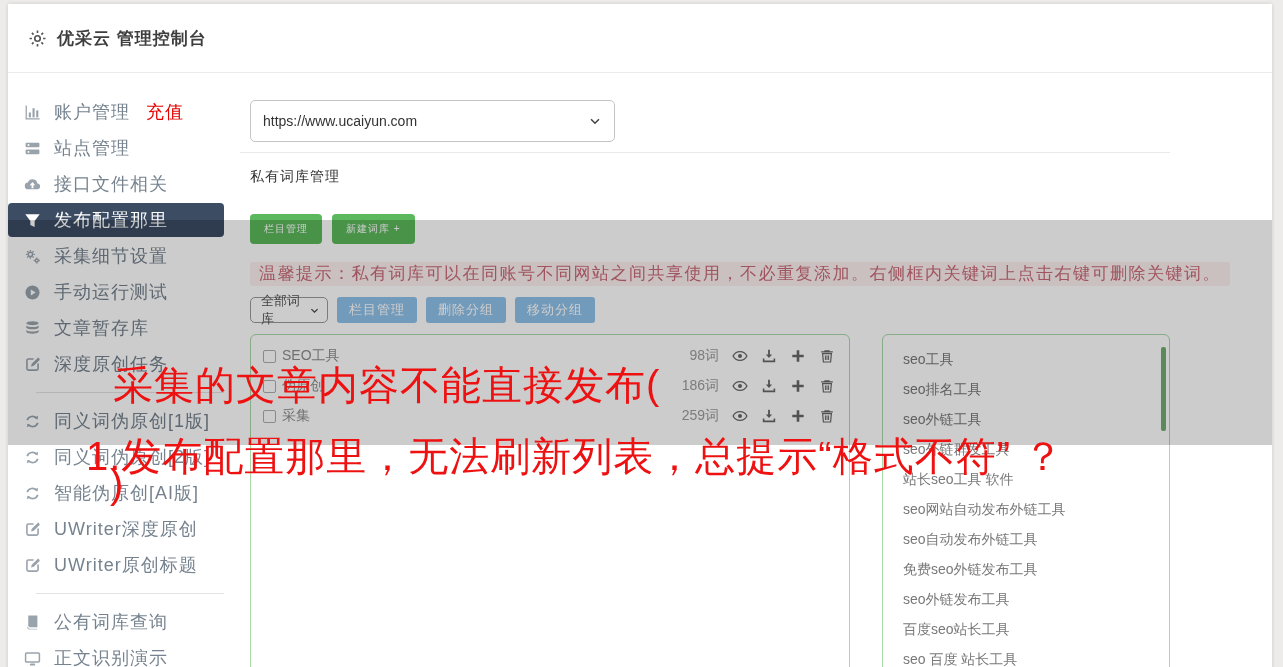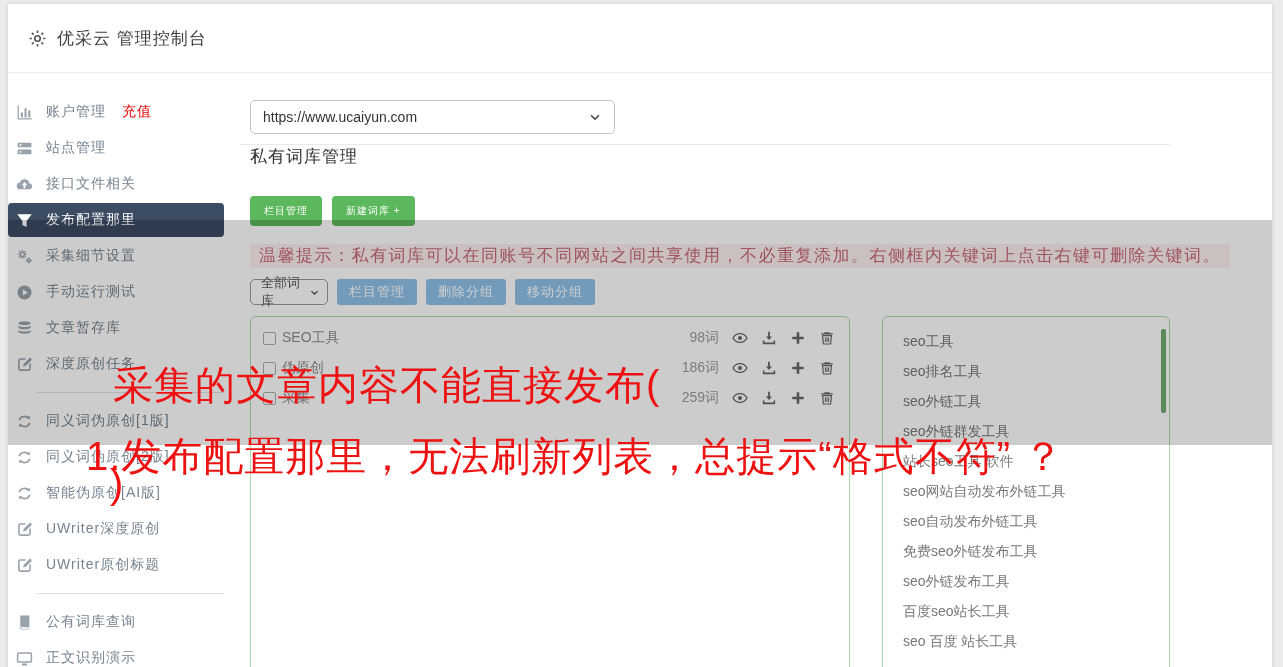--- a/index.html
+++ b/index.html
@@ -7,40 +7,40 @@
   body {
     position:relative;
     background:#edecea;
     font-family:"Liberation Sans","DejaVu Sans",sans-serif;
   }
   .card {
     position:absolute; left:8px; top:4px; width:1264px; height:690px;
     background:#fff; box-shadow:0 0 4px rgba(0,0,0,.15);
   }
   
-  .header { height:69px; border-bottom:1px solid #ececec; display:flex; align-items:center; gap:10px; padding-left:20px; }
+  .header { height:69px; border-bottom:1px solid #ececec; display:flex; align-items:center; gap:10px; padding-left:20px;font-weight:bold; }
   .header .hicon { width:19px; height:19px; color:#555; display:inline-flex; }
   .header .title { font-size:17px; color:#3e3e3e; letter-spacing:1px; }
   
   .layout { display:flex; }
   .sidebar { width:242px; flex:none; padding-top:21px; }
-  .side-item { height:36px; display:flex; align-items:center; gap:13px; padding-left:8px; margin-right:26px;
-    color:#76838f; font-size:14px; cursor:pointer; letter-spacing:1px; }
+  .side-item { height:36px; display:flex; align-items:center; gap:13px; padding-left:16px; margin-right:26px;
+    color:#76838f; font-size:18px; cursor:pointer; letter-spacing:1px; }
   .side-item .sicon { width:17px; height:17px; color:#99a3ac; display:inline-flex; flex:none; }
   .side-item.active { background:#3b4c63; color:#fff; border-radius:4px; height:34px; margin-top:1px; margin-bottom:1px; }
   .side-item.active .sicon { color:#fff; }
   .side-extra { color:#e60000; margin-left:3px; }
   .sidebar-divider { border:0; border-top:1px solid #e3e3e3; margin:10px 26px 10px 28px; }
   
   .main { flex:1; position:relative; }
-  .site-select { margin-top:27px; width:365px; height:34px; border:1px solid #c4c4c4; border-radius:5px;
+  .site-select { margin-top:27px; width:365px; height:42px; border:1px solid #c4c4c4; border-radius:5px;
     display:flex; align-items:center; justify-content:space-between; padding:0 12px; font-size:14px; color:#333; background:#fff; cursor:pointer; }
   .cicon { width:14px; height:14px; color:#444; display:inline-flex; }
   .main-divider { border:0; border-top:1px solid #e9e9e9; margin-top:10px; margin-left:-10px; width:930px; }
-  .page-title { margin-top:0; font-size:17px; color:#333; letter-spacing:1px; }
+  .page-title { margin-top:15px; font-size:14px; color:#333; letter-spacing:1px; }
   .toolbar { margin-top:28px; display:flex; gap:10px; }
   .btn-green { background:#5cb85c; color:#fff; font-size:10px; height:30px; padding:0 14px; border:none; border-radius:4px;
     display:inline-flex; align-items:center; letter-spacing:1px; cursor:pointer; }
   .tip { margin-top:18px; width:fit-content; background:#fdf1f1; color:#c96a77; font-size:17px; height:24px; line-height:24px;
     padding:0 9px; border-radius:3px; letter-spacing:1.5px; }
   .group-row { margin-top:11px; display:flex; align-items:center; gap:9px; }
   .mini-select { width:78px; height:26px; border:1px solid #9a9a9a; border-radius:5px; background:#fff; font-size:13px; color:#555;
     display:flex; align-items:center; justify-content:space-between; padding:0 7px 0 10px; cursor:pointer; }
   .mini-select .cicon { width:11px; height:11px; }
   .btn-blue { background:#8fc1e9; color:#fff; font-size:13px; height:26px; padding:0 12px; border:none; border-radius:3px;

